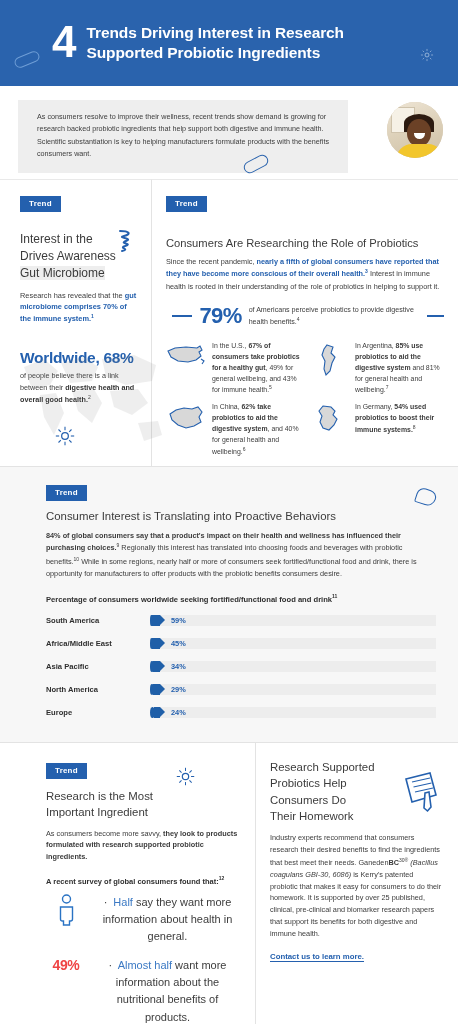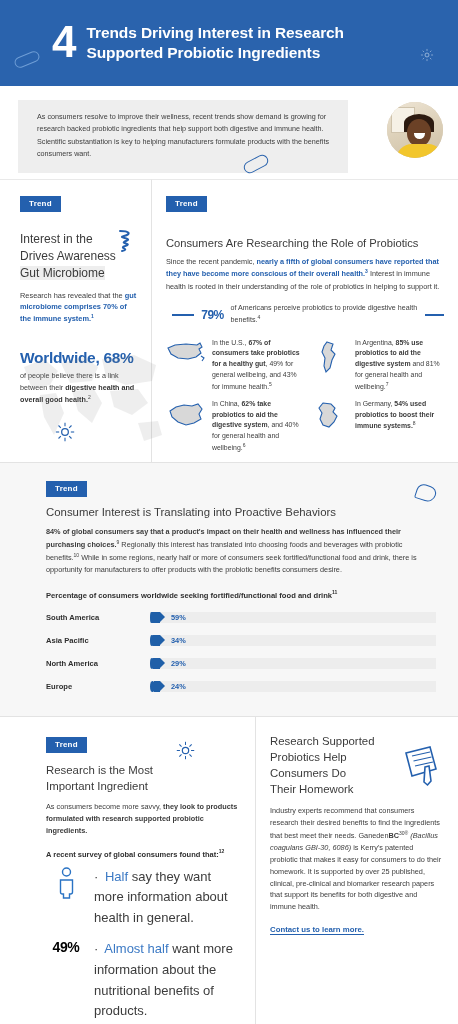--- a/index.html
+++ b/index.html
@@ -112,21 +112,21 @@
   .sun-l { position:absolute; left:55px; bottom:16px; }
 
   
   .pr-title { font-size:11.2px; color:#3b3b3b; margin-top:25px; }
   .pr-body { font-size:7.3px; line-height:1.62; margin-top:7px; color:#3c3c3c; }
   .stat79 {
     display:flex; align-items:center; gap:7px; margin-top:11px; padding-left:6px;
   }
   .dash { width:26px; height:2px; background:#2460ae; }
   .dash.sm { width:22px; }
-  .stat79 .num { font-size:12px; font-weight:bold; color:#2460ae; letter-spacing:-.6px;text-align:center;}
+  .stat79 .num { font-size:22px; font-weight:bold; color:#2460ae; letter-spacing:-.6px;text-align:center;}
   .stat79 .txt { font-size:7.1px; line-height:1.48; color:#3c3c3c; }
 
   .country-grid {
     display:grid; grid-template-columns:1fr 1fr; gap:6px 8px; margin-top:12px;
   }
   .cbox { display:flex; gap:6px; }
   .cbox .mp { flex:0 0 40px; padding-top:2px; }
   .cbox p { font-size:6.9px; line-height:1.56; color:#3c3c3c; }
 
   
@@ -159,24 +159,24 @@
   .row3 { display:flex; background:#fff; }
   .p3l { width:256px; padding:16px 14px 10px 46px; border-right:1px solid #e3e3e3; position:relative;}
   .p3r { flex:1; padding:16px 16px 10px 14px; position:relative;}
   .sun3 { position:absolute; left:176px; top:24px; }
   .p3l .hd { font-size:11.4px; color:#3b3b3b; margin-top:9px; line-height:1.42;}
   .p3l .bd { font-size:7.3px; line-height:1.62; margin-top:7px; color:#3c3c3c;}
   .survey-lead { font-size:7.5px; font-weight:bold; margin-top:12px; color:#2f2f2f;}
   .bullets { margin-top:8px; }
   .brow { display:flex; align-items:flex-start; gap:8px; margin-bottom:11px; }
   .bicon { flex:0 0 40px; display:flex; justify-content:center; align-items:center; }
-  .brow p { font-size:13px; line-height:1.58; color:#3c3c3c; }
+  .brow p { font-size:11px; line-height:1.58; color:#3c3c3c;text-align:center; }
   .brow .dot { margin-right:3px; }
   .lblue { color:#3b79c4; }
-  .pct49 { font-size:14px; font-weight:bold; color:#000000; letter-spacing:-.4px; }
+  .pct49 { font-size:14px; font-weight:bold; color:#ef4444; letter-spacing:-.4px; }
 
   .p3r h3 { font-size:11.4px; color:#3b3b3b; line-height:1.42; font-weight:400; }
   .p3r .bd { font-size:7.3px; line-height:1.62; margin-top:8px; color:#3c3c3c;}
   .note-icon { position:absolute; right:18px; top:26px; }
   .cta {
     display:inline-block; margin-top:12px; font-size:7.8px; font-weight:bold;
     color:#2460ae; text-decoration:underline; text-underline-offset:2px;
   }
   .gseal { position:absolute; right:14px; bottom:12px; }
 
@@ -364,20 +364,30 @@
       </div>
 
       <div class="chart" id="chart">
           <div class="crow">
             <div class="lbl">South America</div>
             <div class="track">
               <div class="barwrap">
                 <span class="knob"></span>
                 <span class="bar" style="width: 99.12%;"></span>
                 <span class="vlab">59%</span>
+              </div>
+            </div>
+          </div>
+          <div class="crow">
+            <div class="lbl">Africa/Middle East</div>
+            <div class="track">
+              <div class="barwrap">
+                <span class="knob"></span>
+                <span class="bar" style="width: 75.6%;"></span>
+                <span class="vlab">45%</span>
               </div>
             </div>
           </div>
           <div class="crow">
             <div class="lbl">Asia Pacific</div>
             <div class="track">
               <div class="barwrap">
                 <span class="knob"></span>
                 <span class="bar" style="width: 57.12%;"></span>
                 <span class="vlab">34%</span>

